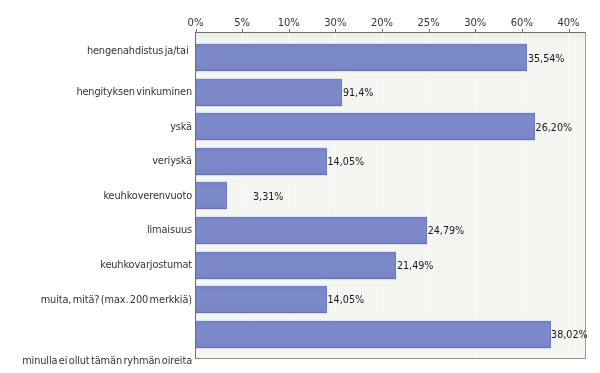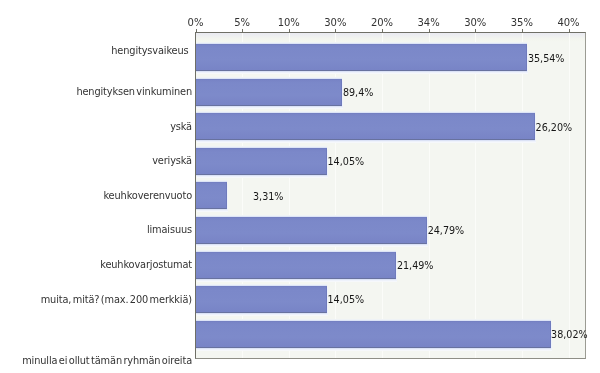--- a/index.html
+++ b/index.html
@@ -102,32 +102,32 @@
       <div class="tick-label" style="left: 195.5px;">0%</div>
       <div class="tick-mark" style="left: 196px;"></div>
       <div class="tick-label" style="left: 242.125px;">5%</div>
       <div class="tick-mark" style="left: 242px;"></div>
       <div class="tick-label" style="left: 288.75px;">10%</div>
       <div class="tick-mark" style="left: 289px;"></div>
       <div class="tick-label" style="left: 335.375px;">30%</div>
       <div class="tick-mark" style="left: 335px;"></div>
       <div class="tick-label" style="left: 382px;">20%</div>
       <div class="tick-mark" style="left: 382px;"></div>
-      <div class="tick-label" style="left: 428.625px;">34%</div>
+      <div class="tick-label" style="left: 428.625px;">25%</div>
       <div class="tick-mark" style="left: 429px;"></div>
       <div class="tick-label" style="left: 475.25px;">30%</div>
       <div class="tick-mark" style="left: 475px;"></div>
-      <div class="tick-label" style="left: 521.875px;">35%</div>
+      <div class="tick-label" style="left: 521.875px;">60%</div>
       <div class="tick-mark" style="left: 522px;"></div>
       <div class="tick-label" style="left: 568.5px;">40%</div>
       <div class="tick-mark" style="left: 569px;"></div>
     </div>
   <div id="cat-labels">
       <div class="cat-label" style="right: 411.5px; top: 45.3px;">
-        <div>hengitysvaikeus</div>
+        <div>hengenahdistus ja/tai</div>
       </div>
       <div class="cat-label" style="right: 408px; top: 86.17px;">
         <div>hengityksen vinkuminen</div>
       </div>
       <div class="cat-label" style="right: 408px; top: 120.74px;">
         <div>yskä</div>
       </div>
       <div class="cat-label" style="right: 408px; top: 155.31px;">
         <div>veriyskä</div>
       </div>
@@ -183,21 +183,21 @@
         <div class="bar-row" style="top: 253.09px; width: 131.016px;">
           <div class="bar" style="width: 100%;"></div>
         </div>
         <div class="bar-row" style="top: 287.66px; width: 354.536px;">
           <div class="bar" style="width: 100%;"></div>
         </div>
       </div>
   </div>
   <div id="value-labels">
       <div class="value-label" style="left: 527.91px; top: 53.5px;">35,54%</div>
-      <div class="value-label" style="left: 342.902px; top: 88.07px;">89,4%</div>
+      <div class="value-label" style="left: 342.902px; top: 88.07px;">91,4%</div>
       <div class="value-label" style="left: 535.557px; top: 122.64px;">26,20%</div>
       <div class="value-label" style="left: 327.516px; top: 157.21px;">14,05%</div>
       <div class="value-label" style="left: 236px; top: 191.78px; margin-left: 17px;">3,31%</div>
       <div class="value-label" style="left: 427.667px; top: 226.35px;">24,79%</div>
       <div class="value-label" style="left: 396.894px; top: 260.92px;">21,49%</div>
       <div class="value-label" style="left: 327.516px; top: 295.49px;">14,05%</div>
       <div class="value-label" style="left: 551.036px; top: 330.06px;">38,02%</div>
     </div>
 </div>
 

